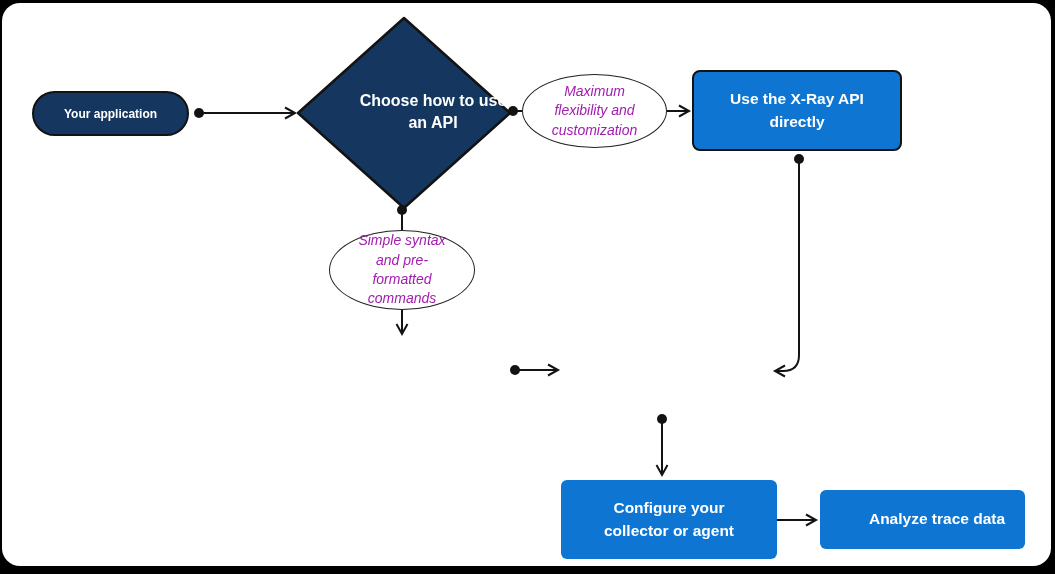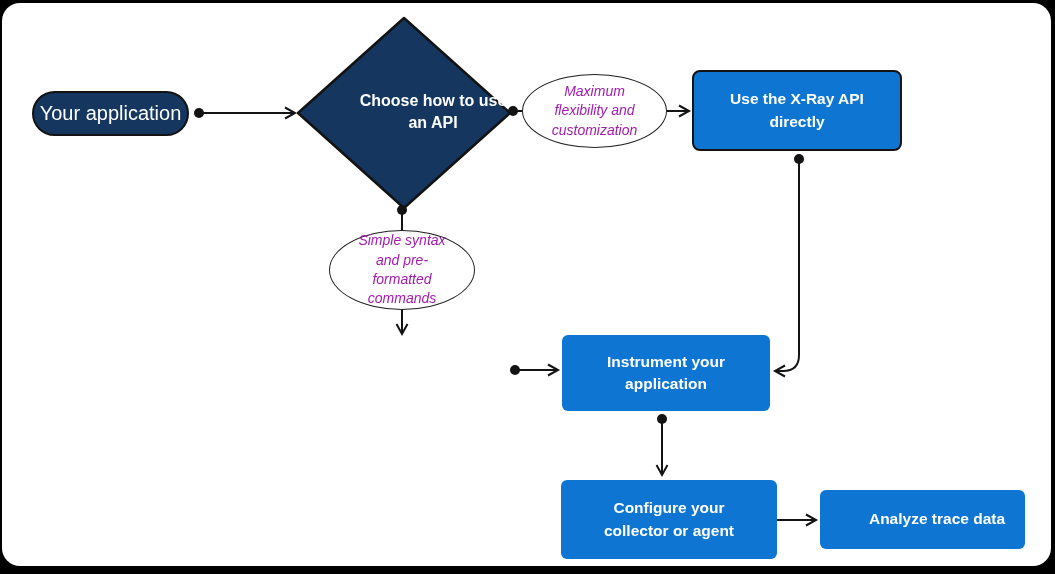--- a/index.html
+++ b/index.html
@@ -18,21 +18,21 @@
   svg.connectors{position:absolute;left:0;top:0;width:1055px;height:574px;}
   svg .conn{stroke:var(--line);stroke-width:2;fill:none;}
   svg .dot{fill:var(--line);stroke:none;}
   svg .diamond{fill:var(--navy);stroke:var(--line);stroke-width:2.5;stroke-linejoin:round;}
   #arrowhead path{stroke:var(--line);stroke-width:2;fill:none;}
   .node{
     position:absolute;display:flex;align-items:center;justify-content:center;
     text-align:center;box-sizing:border-box;
   }
   .pill{
-    background:var(--navy);color:#fff;font-weight:normal;font-size:20px;
+    background:var(--navy);color:#fff;font-weight:bold;font-size:12px;
     border:2px solid var(--line);border-radius:24px;
   }
   .rect{
     background:var(--blue);color:#fff;font-weight:bold;font-size:15.5px;
     border-radius:6px;line-height:1.45;
   }
   .rect.bordered{border:2px solid var(--line);border-radius:8px;}
   .ellipse{
     background:#fff;color:#a21caf;font-size:14px;line-height:1.38;
     border:1.5px solid #222;border-radius:50%;font-style:italic;
@@ -80,19 +80,18 @@
 
   <div class="diamond-label" style="left:322px;top:87px;width:160px;">Choose how to use an API</div>
 
   <div class="node ellipse" style="left:520px;top:71px;width:145px;height:74px;padding:0 13px;">Maximum flexibility and customization</div>
 
   <div class="node ellipse" style="left:327px;top:227px;width:146px;height:80px;padding:0 22px;">Simple syntax and pre-formatted commands</div>
 
   <div class="node rect bordered" style="left:690px;top:67px;width:210px;height:81px;padding:0 18px;">Use the X-Ray API directly</div>
 
 
-  <div class="node rect" style="left:560px;top:332px;width:208px;height:76px;padding:0 28px;">Instrument your application</div>
 
   <div class="node rect" style="left:559px;top:477px;width:216px;height:79px;padding:0 20px;">Configure your collector or agent</div>
 
   <div class="node rect" style="left:818px;top:487px;width:205px;height:59px;padding-left:29px;">Analyze trace data</div>
 
 </div>
 
 </body></html>

